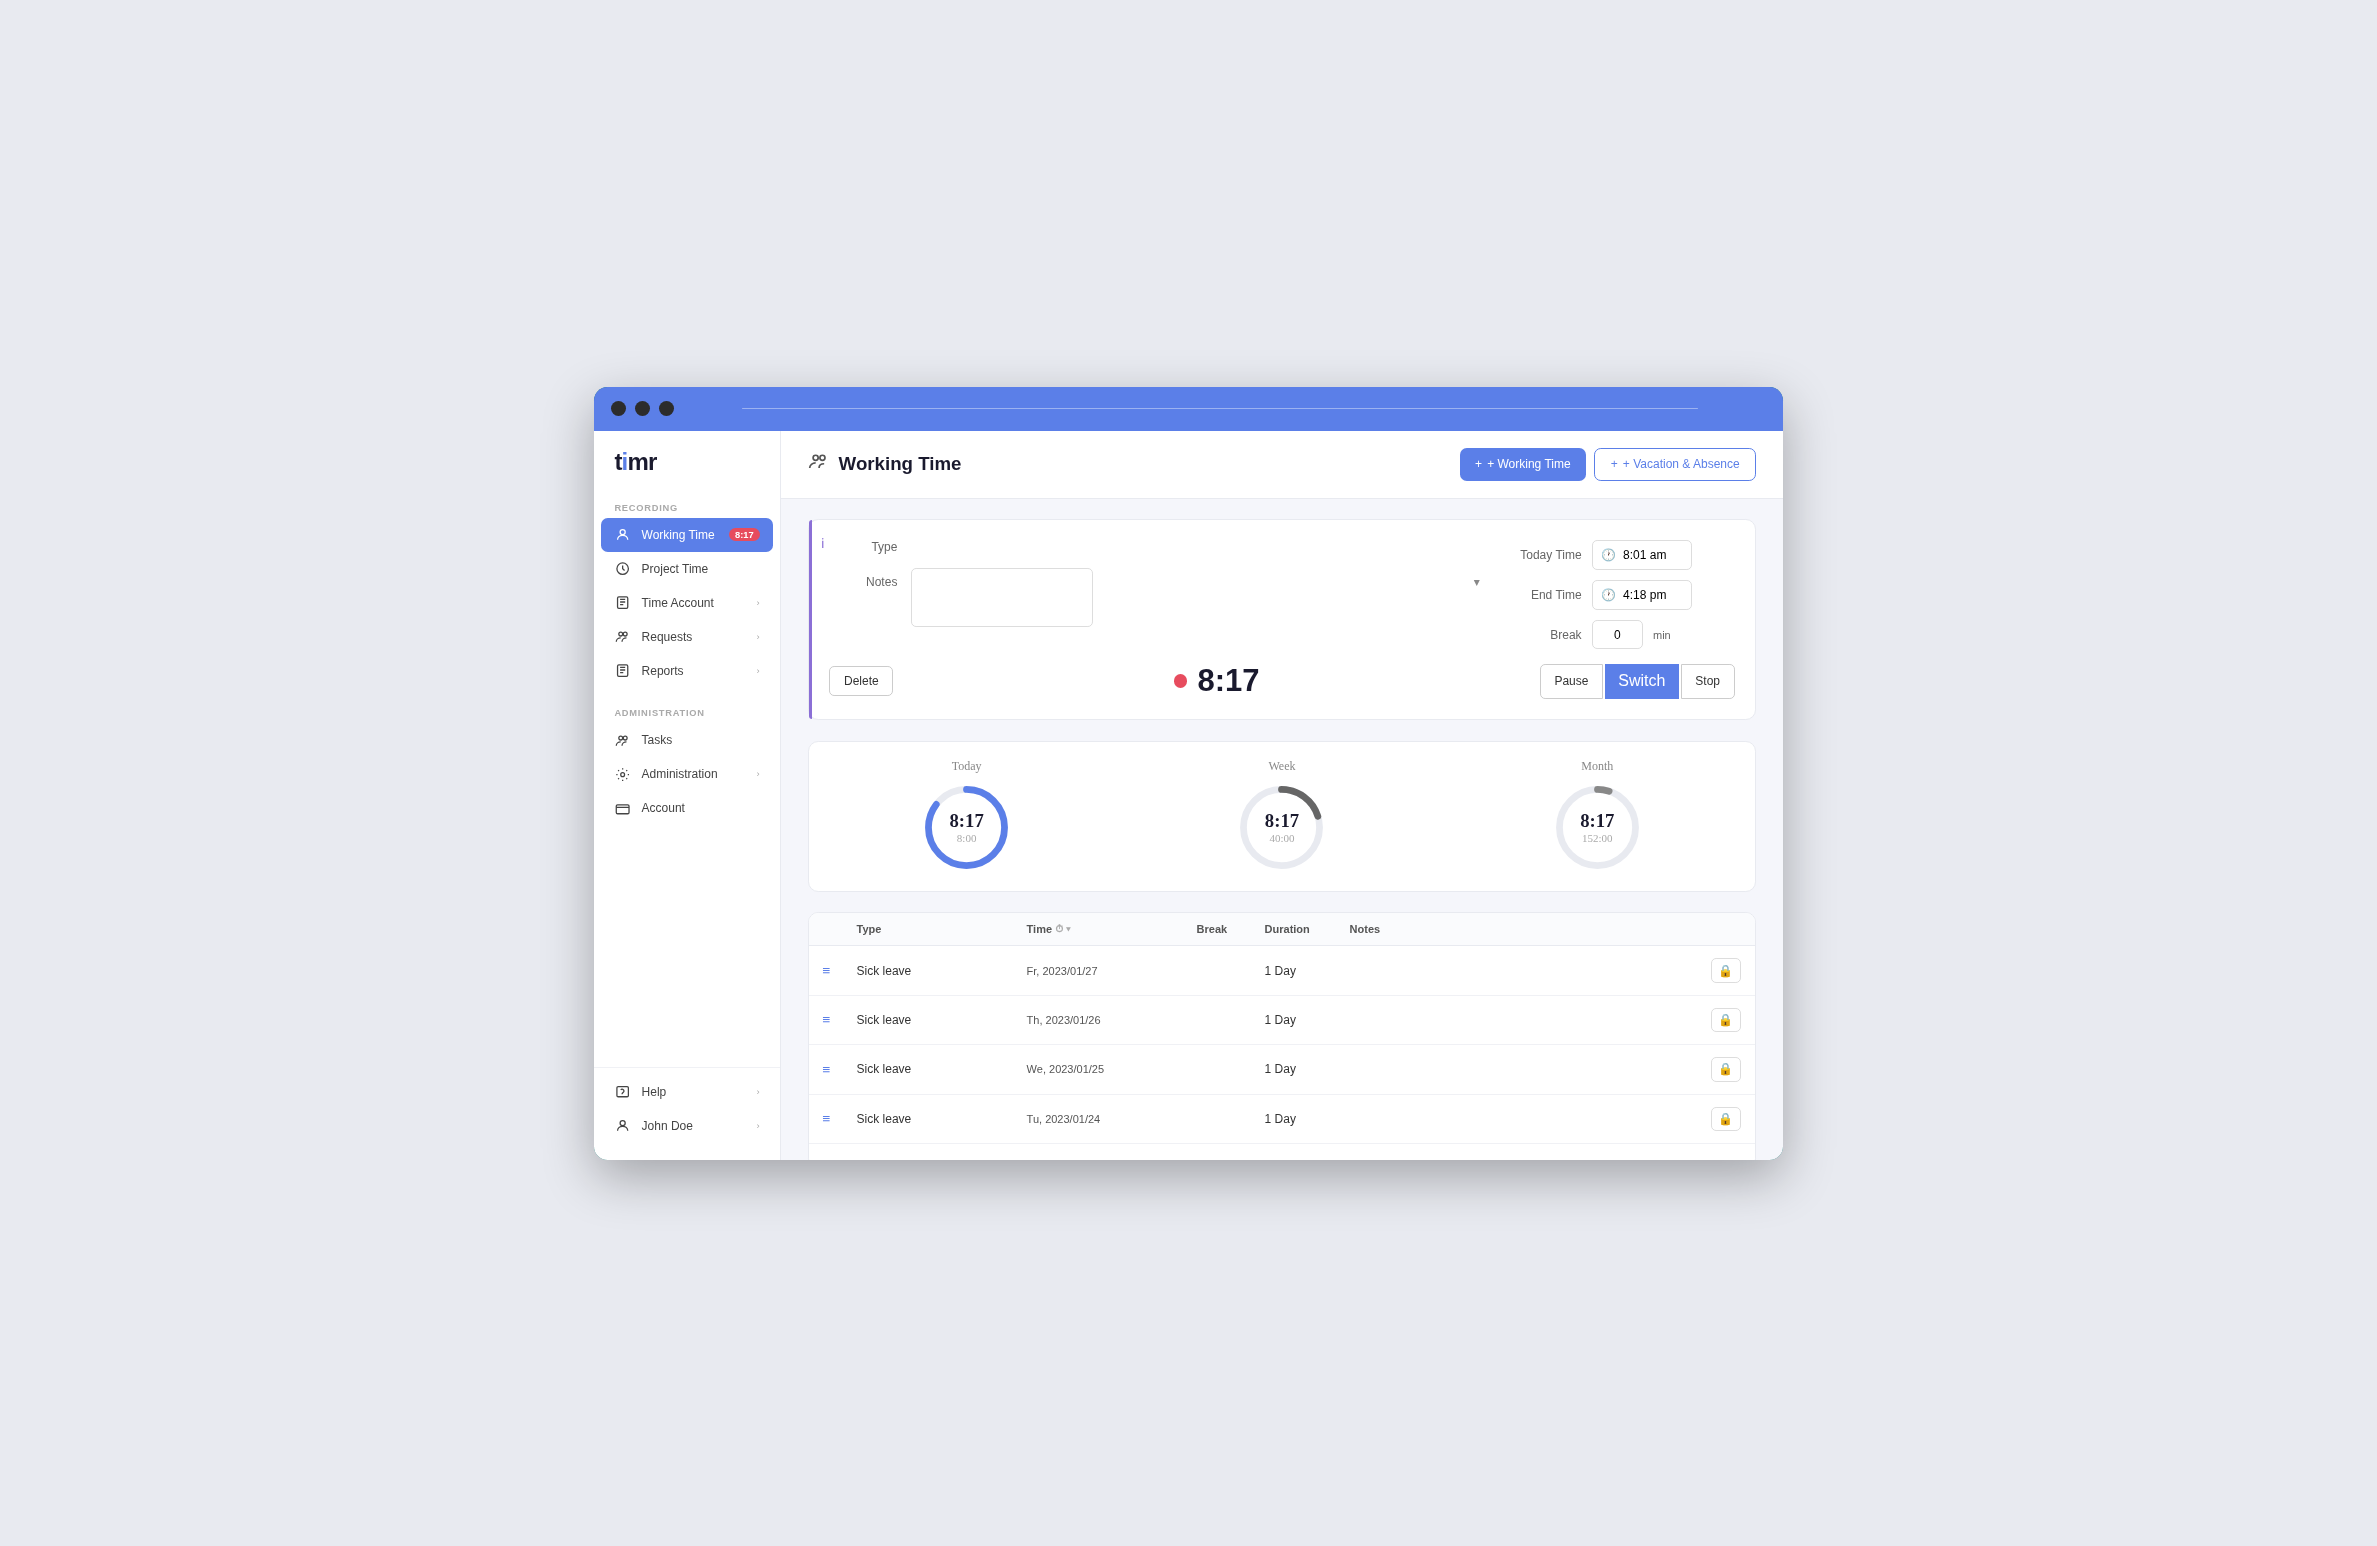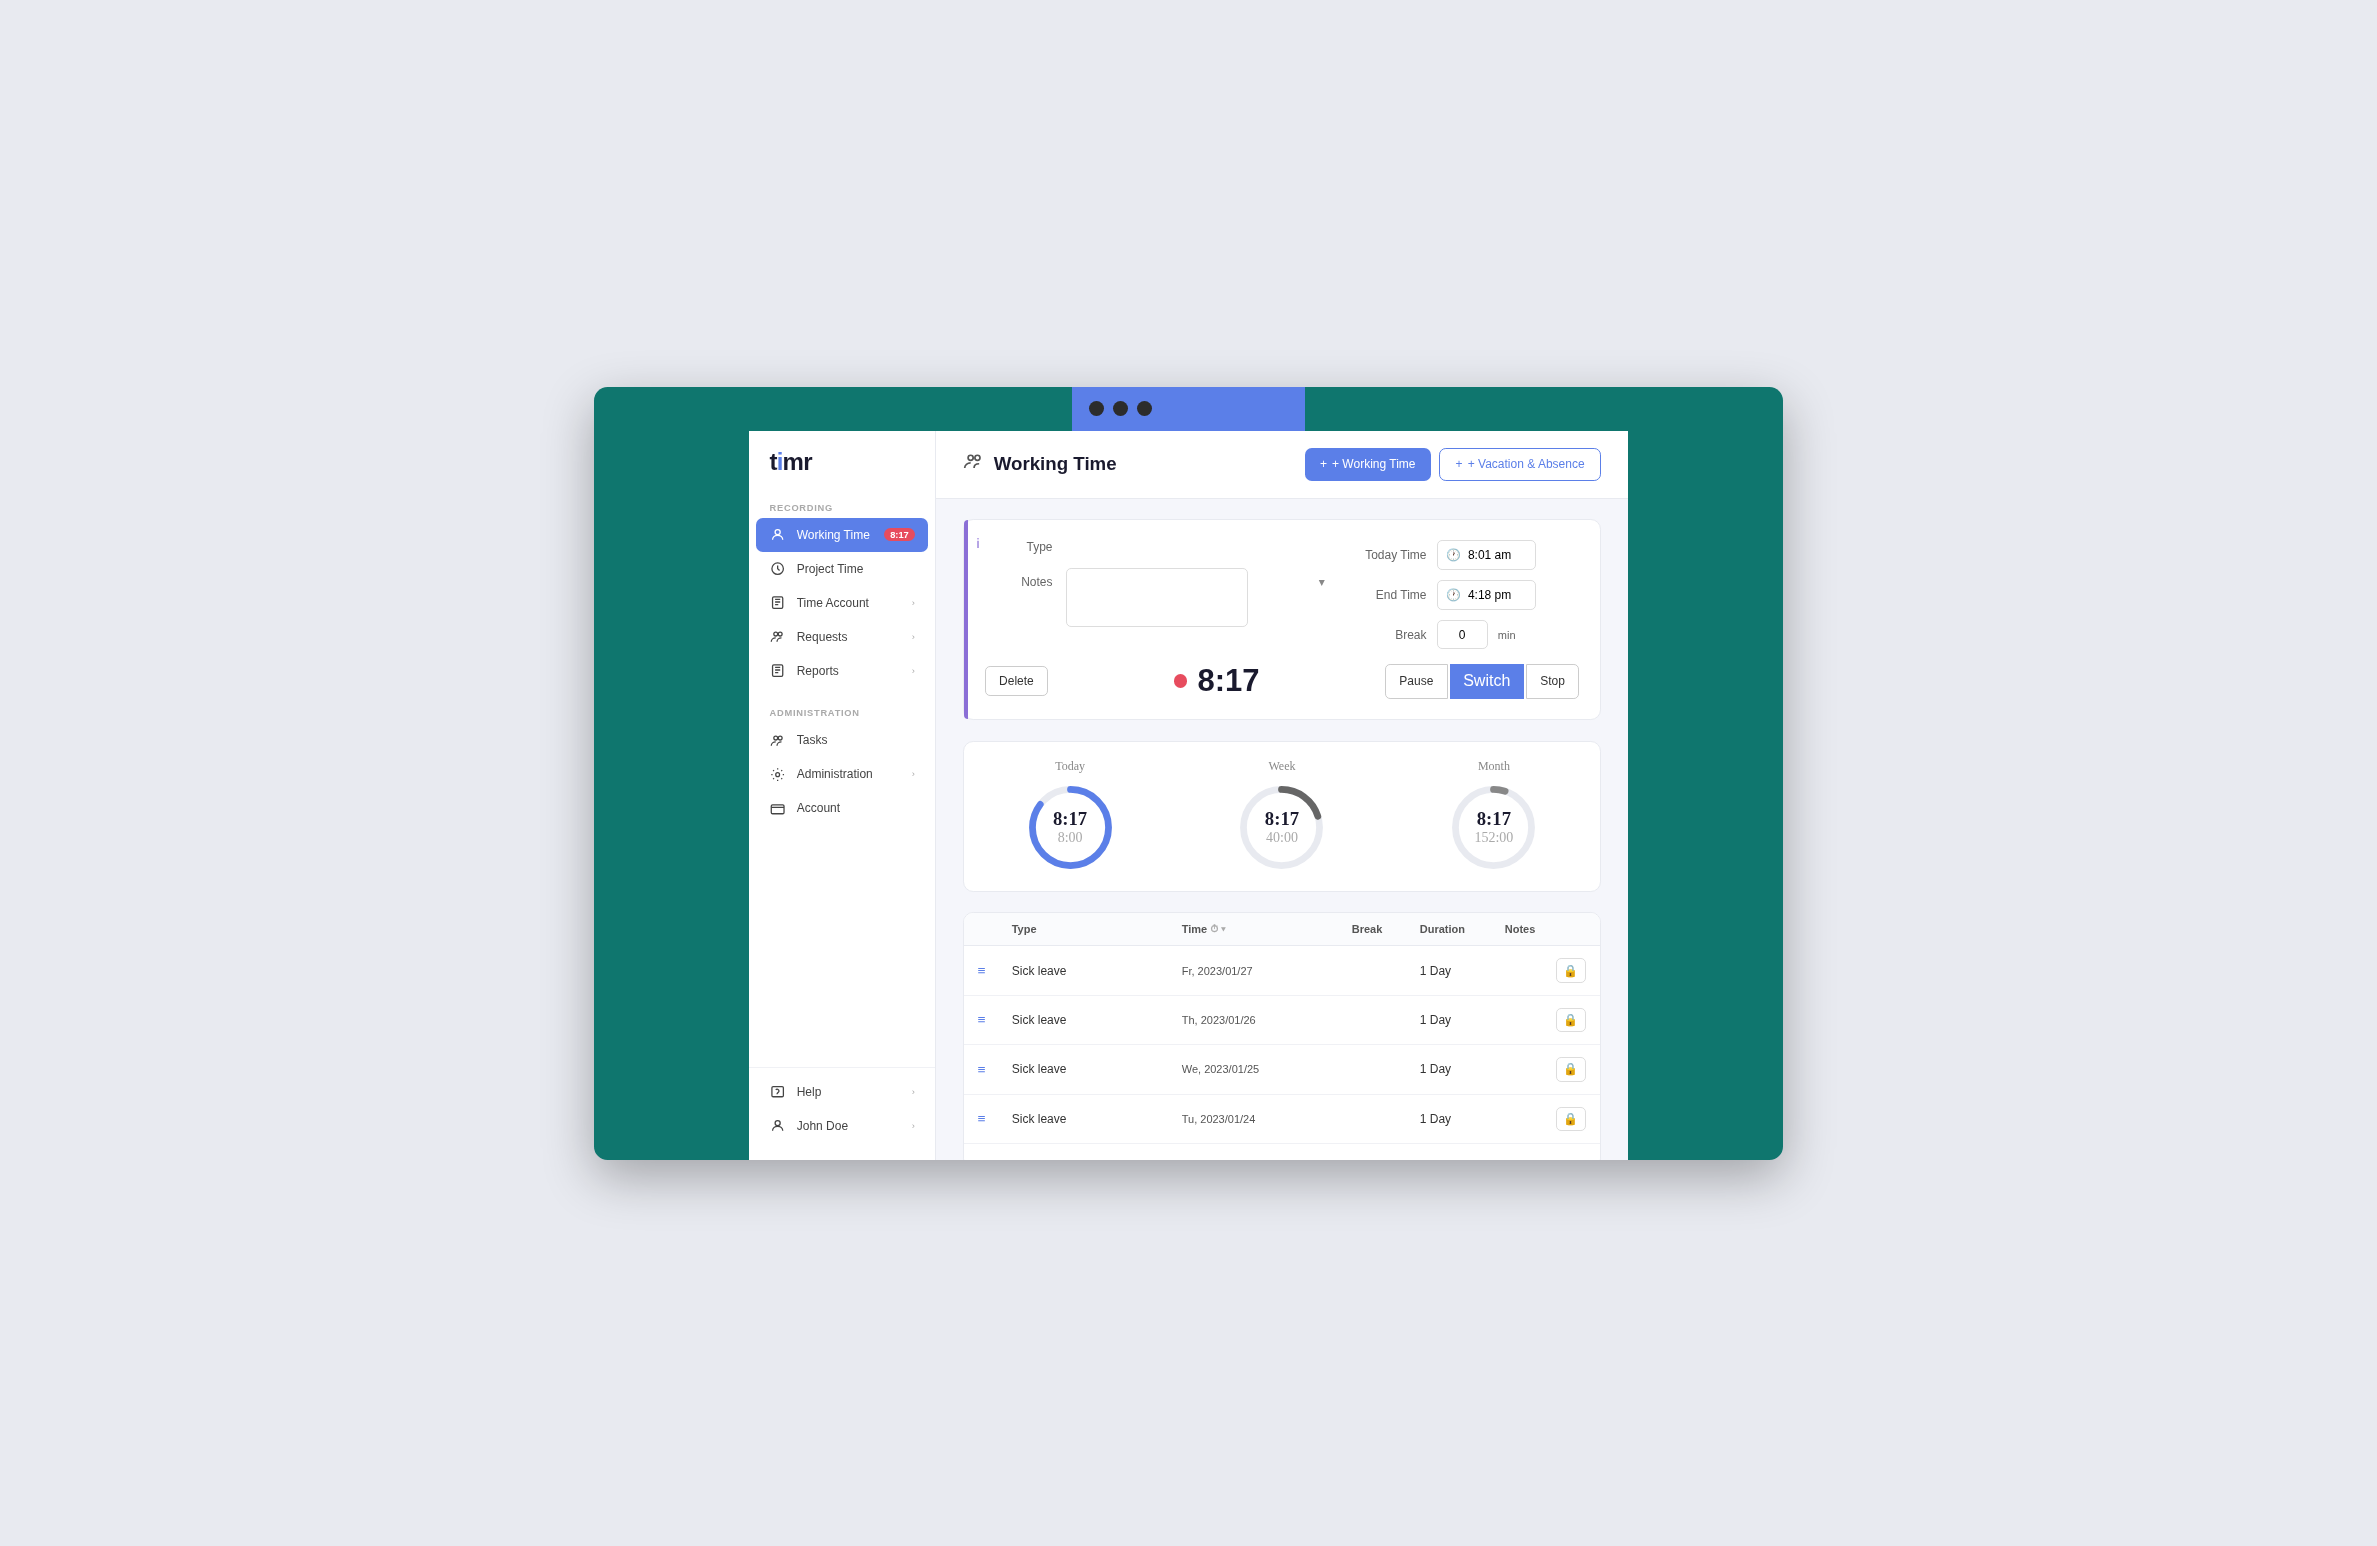--- a/index.html
+++ b/index.html
@@ -7,21 +7,20 @@
 
     .window {
       width: 1189px;
       height: 773px;
       border-radius: 13.6px;
       overflow: hidden;
       box-shadow: 0 17px 51px rgba(0,0,0,0.3);
       display: flex;
       flex-direction: column;
       background: #0f766e;
-      align-items: center;
     }
 
     .titlebar {
       background: #5b7fe8;
       height: 44px;
       display: flex;
       align-items: center;
       padding: 0 17px;
       flex-shrink: 0;
     }
@@ -256,21 +255,21 @@
       padding: 17px 0;
       background: #fff;
       border-radius: 10.2px;
       border: 0.8px solid #e8eaf0;
       font-family: Liberation Serif, serif;
     }
     .stat-item { text-align: center; display: flex; flex-direction: column; align-items: center; gap: 6.8px; }
     .stat-period { font-size: 12px; color: #888; }
     .stat-circle-container { position: relative; width: 93px; height: 93px; }
     .stat-value { font-size: 18.7px; font-weight: 700; color: #1a1a2e; }
-    .stat-target { font-size: 14px; color: #aaa; }
+    .stat-target { font-size: 11px; color: #aaa; }
     .stat-center { position: absolute; top: 50%; left: 50%; transform: translate(-50%, -50%); text-align: center; }
 
     
     .table-card {
       background: #fff;
       border-radius: 10.2px;
       border: 0.8px solid #e8eaf0;
       overflow: hidden;
     }
     .table-header-row {

